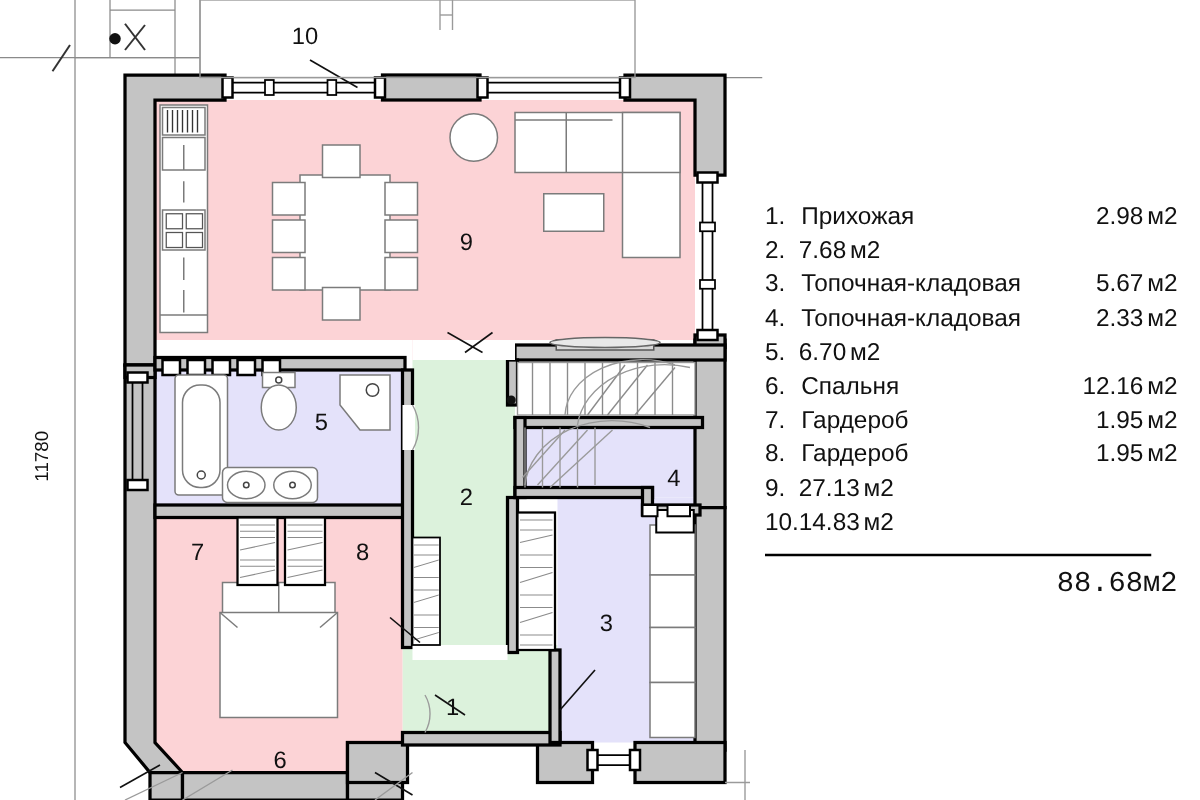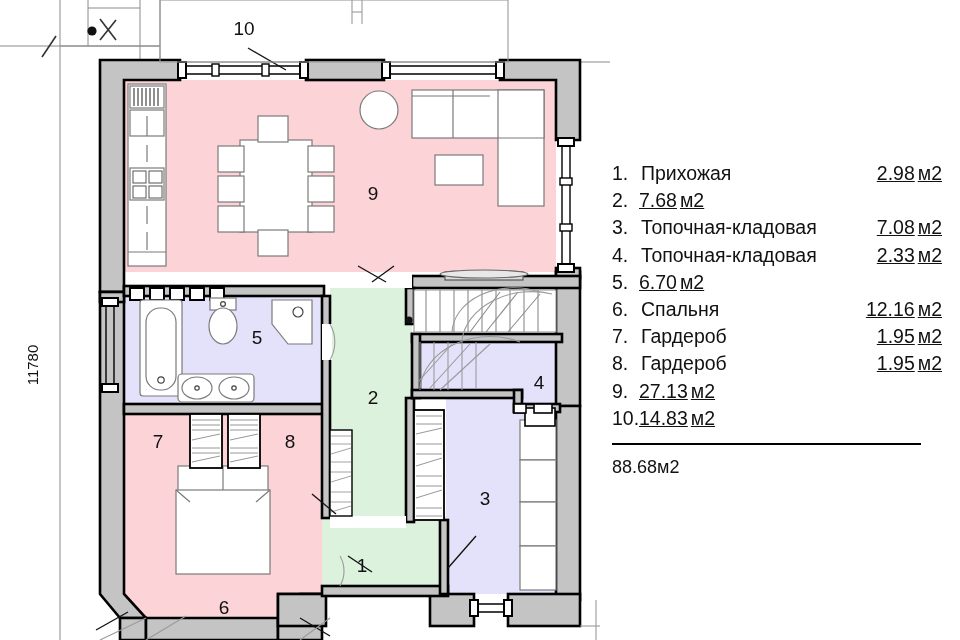--- a/index.html
+++ b/index.html
@@ -19,29 +19,29 @@
   #legend{
     position:absolute;left:612px;top:160px;width:330px;
   }
   .legend-row{
     display:flex;align-items:baseline;
     font-size:19.5px;line-height:27.2px;
     white-space:nowrap;
   }
   .lg-num{width:27px;flex:0 0 27px;text-align:left;}
   .lg-name{flex:1 1 auto;padding-left:2px;}
-  .lg-area{flex:0 0 auto;text-align:center;text-decoration:underline;}
+  .lg-area{flex:0 0 auto;text-align:center;}
   .lg-area .unit{padding-left:3px;}
   #legend-rule{
     margin-top:11px;margin-bottom:9px;
     height:0;border-top:2.6px solid #000;width:309px;
   }
   #legend-total{
-    display:flex;justify-content:flex-start;
-    font-size:18px;line-height:27px;white-space:nowrap;
+    display:flex;justify-content:flex-end;
+    font-size:23px;line-height:27px;white-space:nowrap;font-family:Liberation Mono, monospace;
   }
 
   
   .dimtext{
     font-size:15px;
     fill:#111;
   }
 </style>
 </head>
 <body>
@@ -398,21 +398,21 @@
     </div>
 
     <div class="legend-row">
       <span class="lg-num">2.</span>
       <span class="lg-area"><span>7.68</span><span class="unit">м2</span></span>
     </div>
 
     <div class="legend-row">
       <span class="lg-num">3.</span>
       <span class="lg-name">Топочная-кладовая</span>
-      <span class="lg-area"><span>7.08</span><span class="unit">м2</span></span>
+      <span class="lg-area"><span>5.67</span><span class="unit">м2</span></span>
     </div>
 
     <div class="legend-row">
       <span class="lg-num">4.</span>
       <span class="lg-name">Топочная-кладовая</span>
       <span class="lg-area"><span>2.33</span><span class="unit">м2</span></span>
     </div>
 
     <div class="legend-row">
       <span class="lg-num">5.</span>

